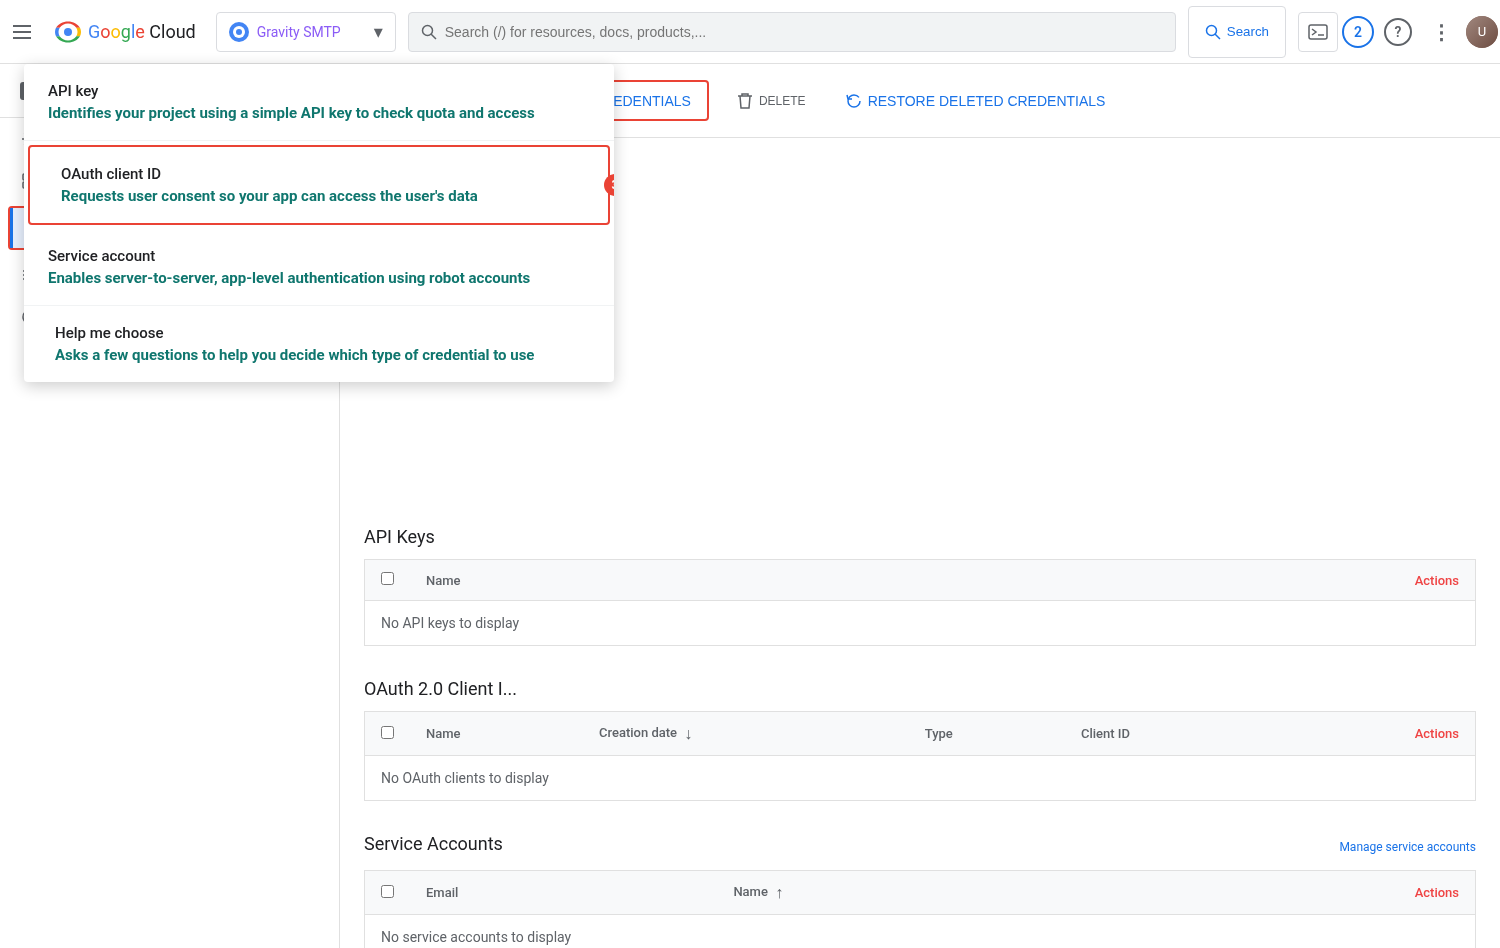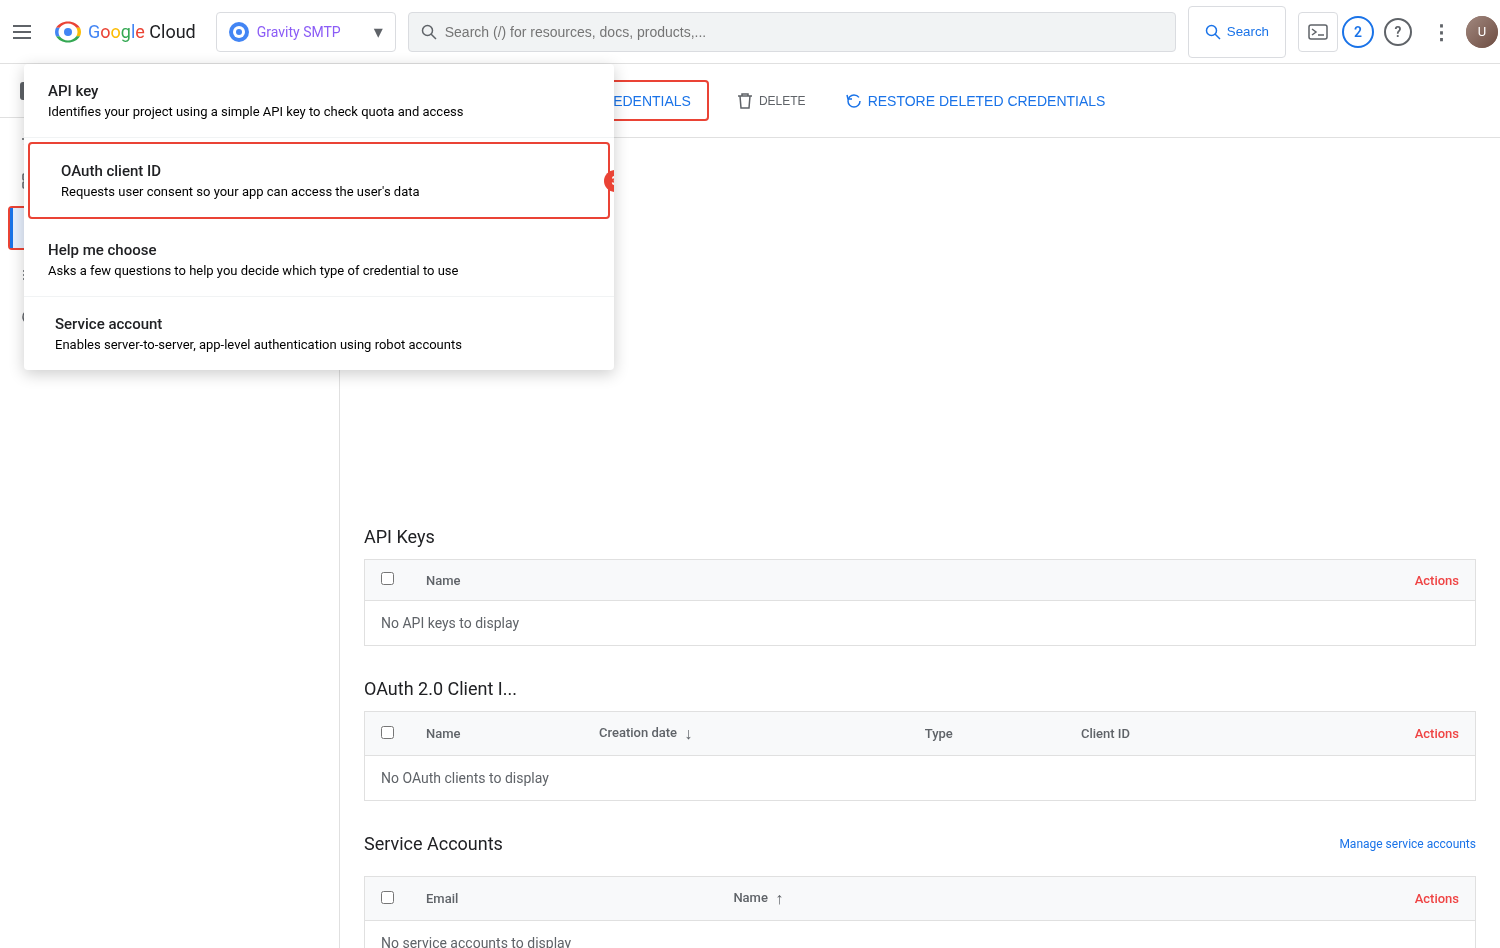--- a/index.html
+++ b/index.html
@@ -99,31 +99,31 @@
 
     
     .dropdown-overlay { position: absolute; top: 64px; left: 24px; z-index: 200; }
     .dropdown-menu {
       background: white; border-radius: 4px; box-shadow: 0 4px 16px rgba(0,0,0,0.2);
       width: 590px; overflow: hidden;
     }
     .dropdown-item { padding: 18px 24px; cursor: pointer; border-bottom: 1px solid #f1f3f4; }
     .dropdown-item:last-child { border-bottom: none; padding-left: 31px; }
     .dropdown-item-title { font-size: 15px; font-weight: 500; color: #202124; margin-bottom: 4px; }
-    .dropdown-item-desc { font-size: 13px; color: #000000; }
+    .dropdown-item-desc { font-size: 15px; color: #0f766e; font-weight: bold; }
     .step-badge-3 {
       position: absolute; right: -12px; top: 50%; transform: translateY(-50%);
       width: 22px; height: 22px; border-radius: 50%; background: #ea4335; color: white;
       font-size: 12px; font-weight: 700; display: flex; align-items: center; justify-content: center; z-index: 10;
     }
 
     
     .section { padding: 16px 24px; }
     .section-title { font-size: 18px; font-weight: 400; color: #202124; margin-bottom: 12px; }
-    .section-header { display: flex; align-items: center; justify-content: space-between; margin-bottom: 22px; }
+    .section-header { display: flex; align-items: flex-end; justify-content: space-between; margin-bottom: 16px; }
 
     table { width: 100%; border-collapse: collapse; border: 1px solid #e0e0e0; border-radius: 4px; }
     thead { background: #f8f9fa; }
     thead th { padding: 12px 16px; text-align: left; font-size: 13px; font-weight: 500; color: #5f6368; border-bottom: 1px solid #e0e0e0; }
     tbody td { padding: 14px 16px; font-size: 14px; color: #5f6368; border-bottom: 1px solid #e0e0e0; }
     tbody tr:last-child td { border-bottom: none; }
     .checkbox-cell { width: 40px; }
     .actions-cell { text-align: right; color: #ef4444; }
     .sort-icon { font-size: 16px; vertical-align: middle; margin-left: 4px; }
 
@@ -337,27 +337,27 @@
           <div style="border:2px solid #ea4335; border-radius:4px; position:relative;">
             <div class="dropdown-item" style="border:none;">
               <div class="dropdown-item-title">OAuth client ID</div>
               <div class="dropdown-item-desc">Requests user consent so your app can access the user's data</div>
             </div>
           </div>
           <div class="step-badge-3">3</div>
         </div>
 
         <div class="dropdown-item">
+          <div class="dropdown-item-title">Service account</div>
+          <div class="dropdown-item-desc">Enables server-to-server, app-level authentication using robot accounts</div>
+        </div>
+
+        <div class="dropdown-item">
           <div class="dropdown-item-title">Help me choose</div>
           <div class="dropdown-item-desc">Asks a few questions to help you decide which type of credential to use</div>
-        </div>
-
-        <div class="dropdown-item">
-          <div class="dropdown-item-title">Service account</div>
-          <div class="dropdown-item-desc">Enables server-to-server, app-level authentication using robot accounts</div>
         </div>
 
       </div>
     </div>
 
     <div class="section" style="margin-top: 340px;">
       <div class="section-title">API Keys</div>
       <table>
         <thead>
           <tr>

